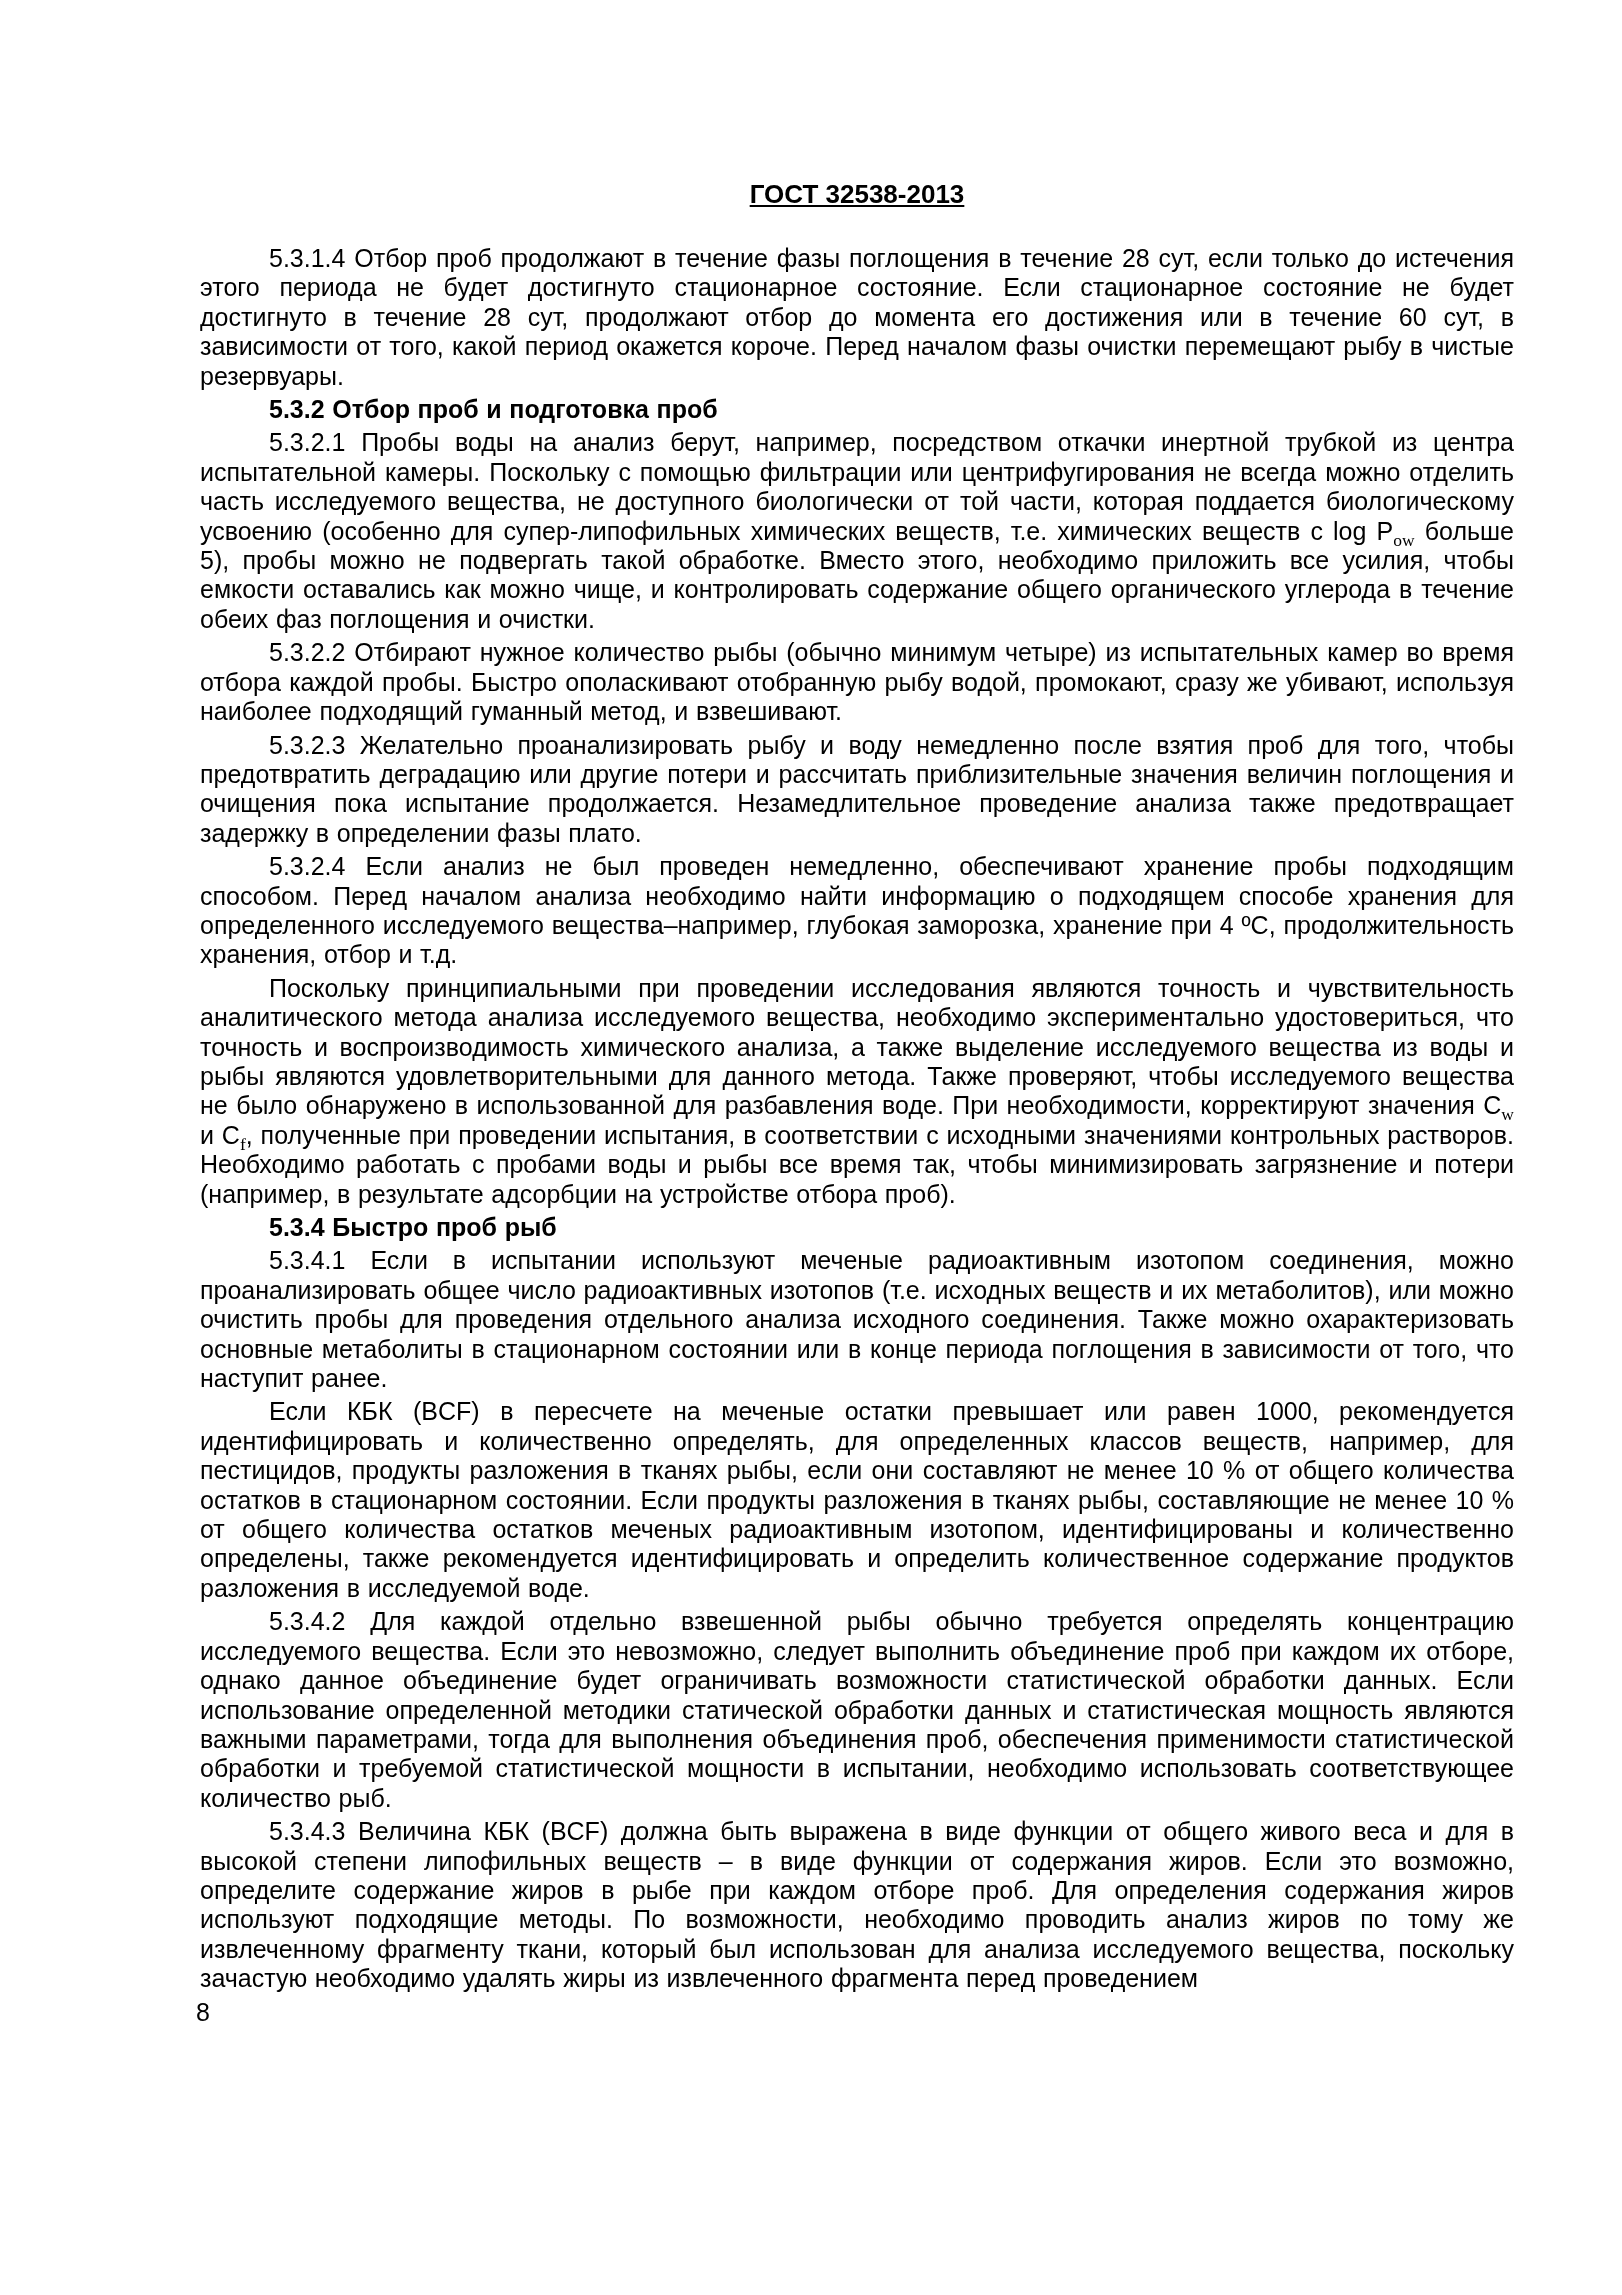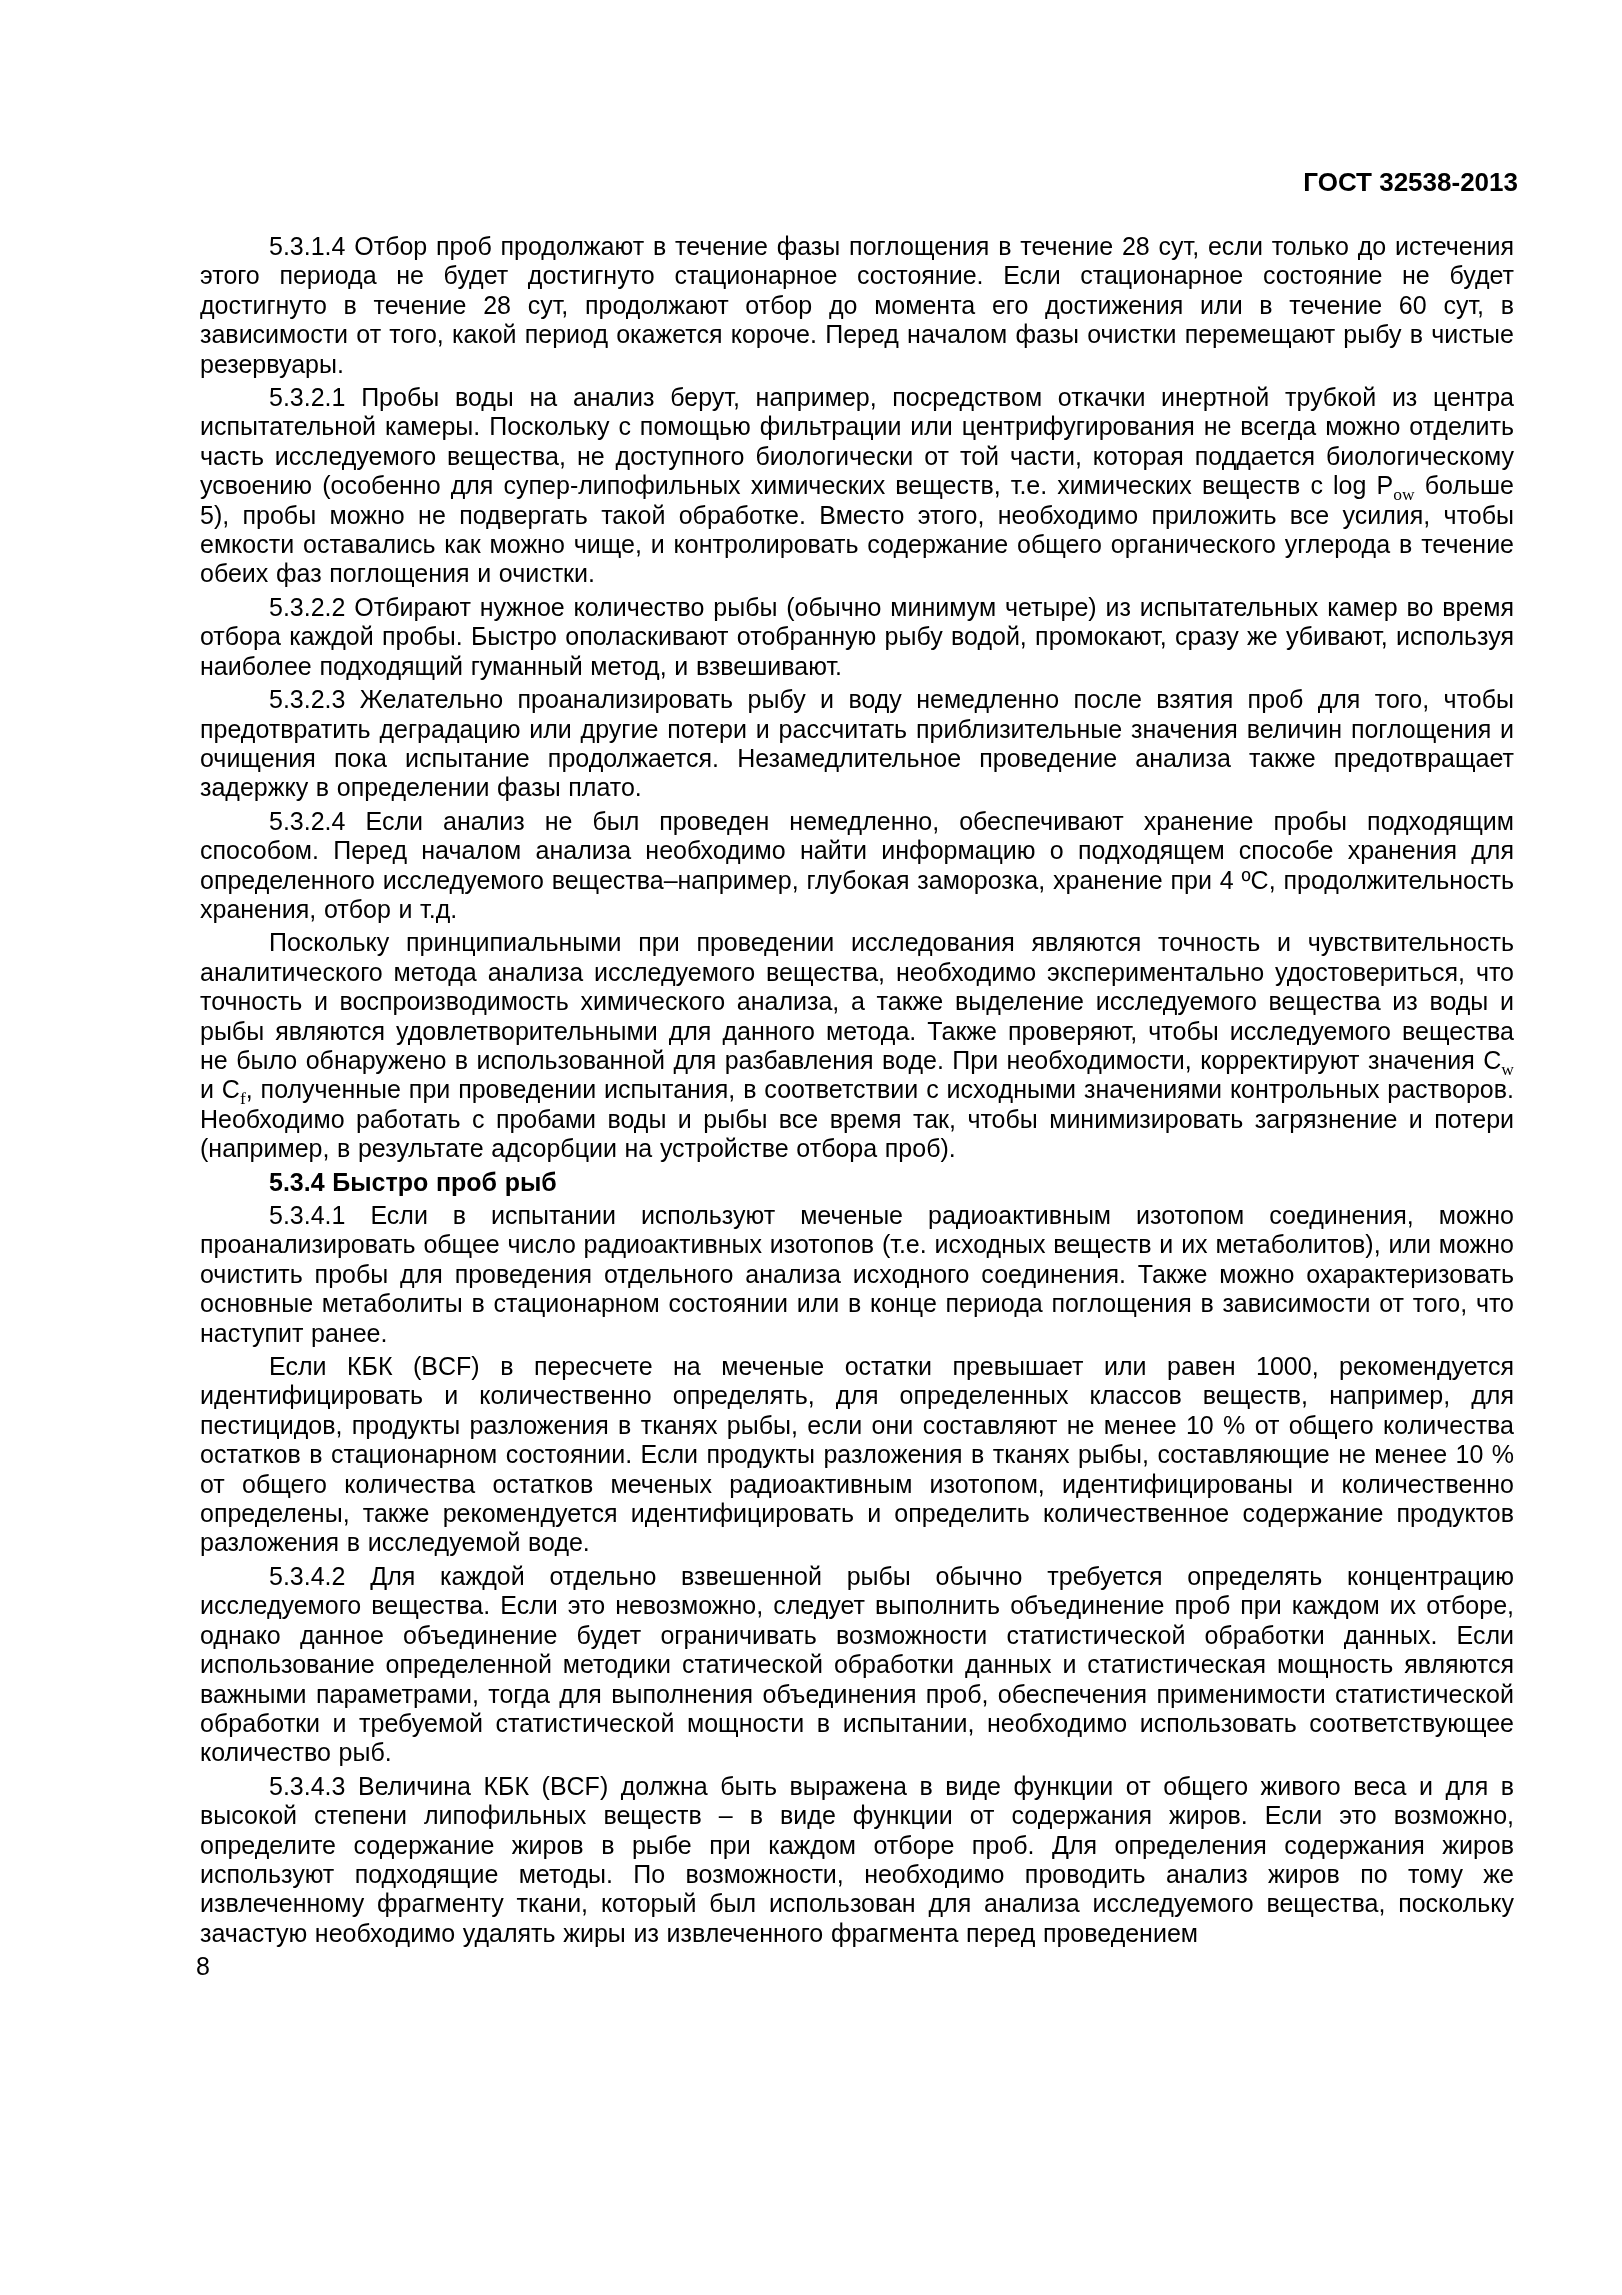--- a/index.html
+++ b/index.html
@@ -21,22 +21,23 @@
   .content {
     position: absolute;
     left: 196px;
     right: 105px;
     top: 167px;
   }
   .doc-header {
     font-size: 26px;
     font-weight: bold;
     line-height: 31px;
-    margin: 0 0 34px 0;
-    text-align: right;
+    margin: 12px 0 34px 0;
+    text-align: center;
+    text-decoration: underline;
   }
   .para {
     margin: 4px;
     font-size: 25px;
     line-height: 29.4px;
     text-align: justify;
     text-indent: 69px;
     word-spacing: 0.7px;
   }
   .para.heading {
@@ -57,20 +58,21 @@
 </style>
 </head>
 <body>
 
 <div class="page">
   <div class="content">
     <p class="doc-header">ГОСТ 32538-2013</p>
 
     <div>
         <p class="para"><span>5.3.1.4 Отбор проб  продолжают в течение фазы поглощения в течение 28 сут, если только до истечения этого периода не будет достигнуто стационарное состояние.  Если стационарное состояние не будет достигнуто в течение 28 сут, продолжают отбор до момента его достижения или в течение 60 сут, в зависимости от того, какой период окажется короче.  Перед началом фазы очистки перемещают рыбу в чистые резервуары.</span></p>
+        <p class="para heading"><span>5.3.2 Отбор проб и подготовка проб</span></p>
         <p class="para"><span>5.3.2.1 Пробы воды на анализ берут, например, посредством откачки инертной трубкой из центра испытательной камеры.  Поскольку с помощью фильтрации или центрифугирования не всегда можно отделить часть исследуемого вещества, не доступного биологически от той части, которая поддается биологическому усвоению (особенно для супер-липофильных химических веществ, т.е. химических веществ с log P</span><sub>ow</sub><span> больше 5), пробы можно не подвергать такой обработке.  Вместо этого, необходимо приложить все усилия, чтобы емкости оставались как можно чище, и контролировать содержание общего органического углерода в течение обеих фаз поглощения и очистки.</span></p>
         <p class="para"><span>5.3.2.2 Отбирают нужное количество рыбы (обычно минимум четыре) из испытательных камер во время отбора каждой пробы.  Быстро ополаскивают отобранную рыбу водой, промокают, сразу же убивают, используя наиболее подходящий гуманный метод, и взвешивают.</span></p>
         <p class="para"><span>5.3.2.3 Желательно проанализировать рыбу и воду немедленно после взятия проб для того, чтобы предотвратить деградацию или другие потери и рассчитать приблизительные значения величин поглощения и очищения пока испытание продолжается.  Незамедлительное проведение анализа также предотвращает задержку в определении фазы плато.</span></p>
         <p class="para"><span>5.3.2.4 Если анализ не был проведен немедленно, обеспечивают хранение пробы подходящим способом.  Перед началом анализа необходимо найти информацию о подходящем способе хранения для определенного исследуемого вещества–например, глубокая заморозка, хранение при 4 ºС, продолжительность хранения, отбор и т.д.</span></p>
         <p class="para"><span>Поскольку принципиальными при проведении исследования являются точность и чувствительность аналитического метода анализа исследуемого вещества, необходимо экспериментально удостовериться, что точность и воспроизводимость химического анализа, а также выделение исследуемого вещества из воды и рыбы являются удовлетворительными для данного метода.  Также проверяют, чтобы исследуемого вещества не было обнаружено в использованной для разбавления воде.  При необходимости, корректируют значения C</span><sub>w</sub><span> и C</span><sub>f</sub><span>, полученные при проведении испытания, в соответствии с исходными значениями контрольных растворов.  Необходимо работать с пробами воды и рыбы все время так, чтобы минимизировать загрязнение и потери (например, в результате адсорбции на устройстве отбора проб).</span></p>
         <p class="para heading"><span>5.3.4 Быстро проб рыб</span></p>
         <p class="para"><span>5.3.4.1 Если в испытании используют меченые радиоактивным изотопом соединения, можно проанализировать общее число радиоактивных изотопов (т.е. исходных веществ и их метаболитов), или можно очистить пробы для проведения отдельного анализа исходного соединения.  Также можно охарактеризовать основные метаболиты в стационарном состоянии или в конце периода поглощения в зависимости от того, что наступит ранее.</span></p>
         <p class="para"><span>Если КБК (BCF) в пересчете на меченые остатки превышает или равен 1000, рекомендуется идентифицировать и количественно определять, для определенных классов веществ, например, для пестицидов, продукты разложения в тканях рыбы, если они составляют не менее 10 % от общего количества остатков в стационарном состоянии.  Если продукты разложения в тканях рыбы, составляющие не менее 10 % от общего количества остатков меченых радиоактивным изотопом, идентифицированы и количественно определены, также рекомендуется идентифицировать и определить количественное содержание продуктов разложения в исследуемой воде.</span></p>
         <p class="para"><span>5.3.4.2 Для каждой отдельно взвешенной рыбы обычно требуется определять концентрацию исследуемого вещества.  Если это невозможно, следует выполнить объединение проб при каждом их отборе, однако данное объединение будет ограничивать возможности статистической обработки данных.  Если использование определенной методики статической обработки данных и статистическая мощность являются важными параметрами, тогда для выполнения объединения проб, обеспечения применимости статистической обработки и требуемой статистической мощности в испытании, необходимо использовать соответствующее количество рыб.</span></p>
         <p class="para"><span>5.3.4.3 Величина КБК  (BCF) должна быть выражена в виде функции от общего живого веса и для в высокой степени липофильных веществ – в виде функции от содержания жиров.  Если это возможно, определите содержание жиров в рыбе при каждом отборе проб.  Для определения содержания жиров используют подходящие методы. По возможности, необходимо проводить анализ жиров по тому же извлеченному фрагменту ткани, который был использован для анализа исследуемого вещества, поскольку зачастую необходимо удалять жиры из извлеченного фрагмента перед проведением</span></p>

